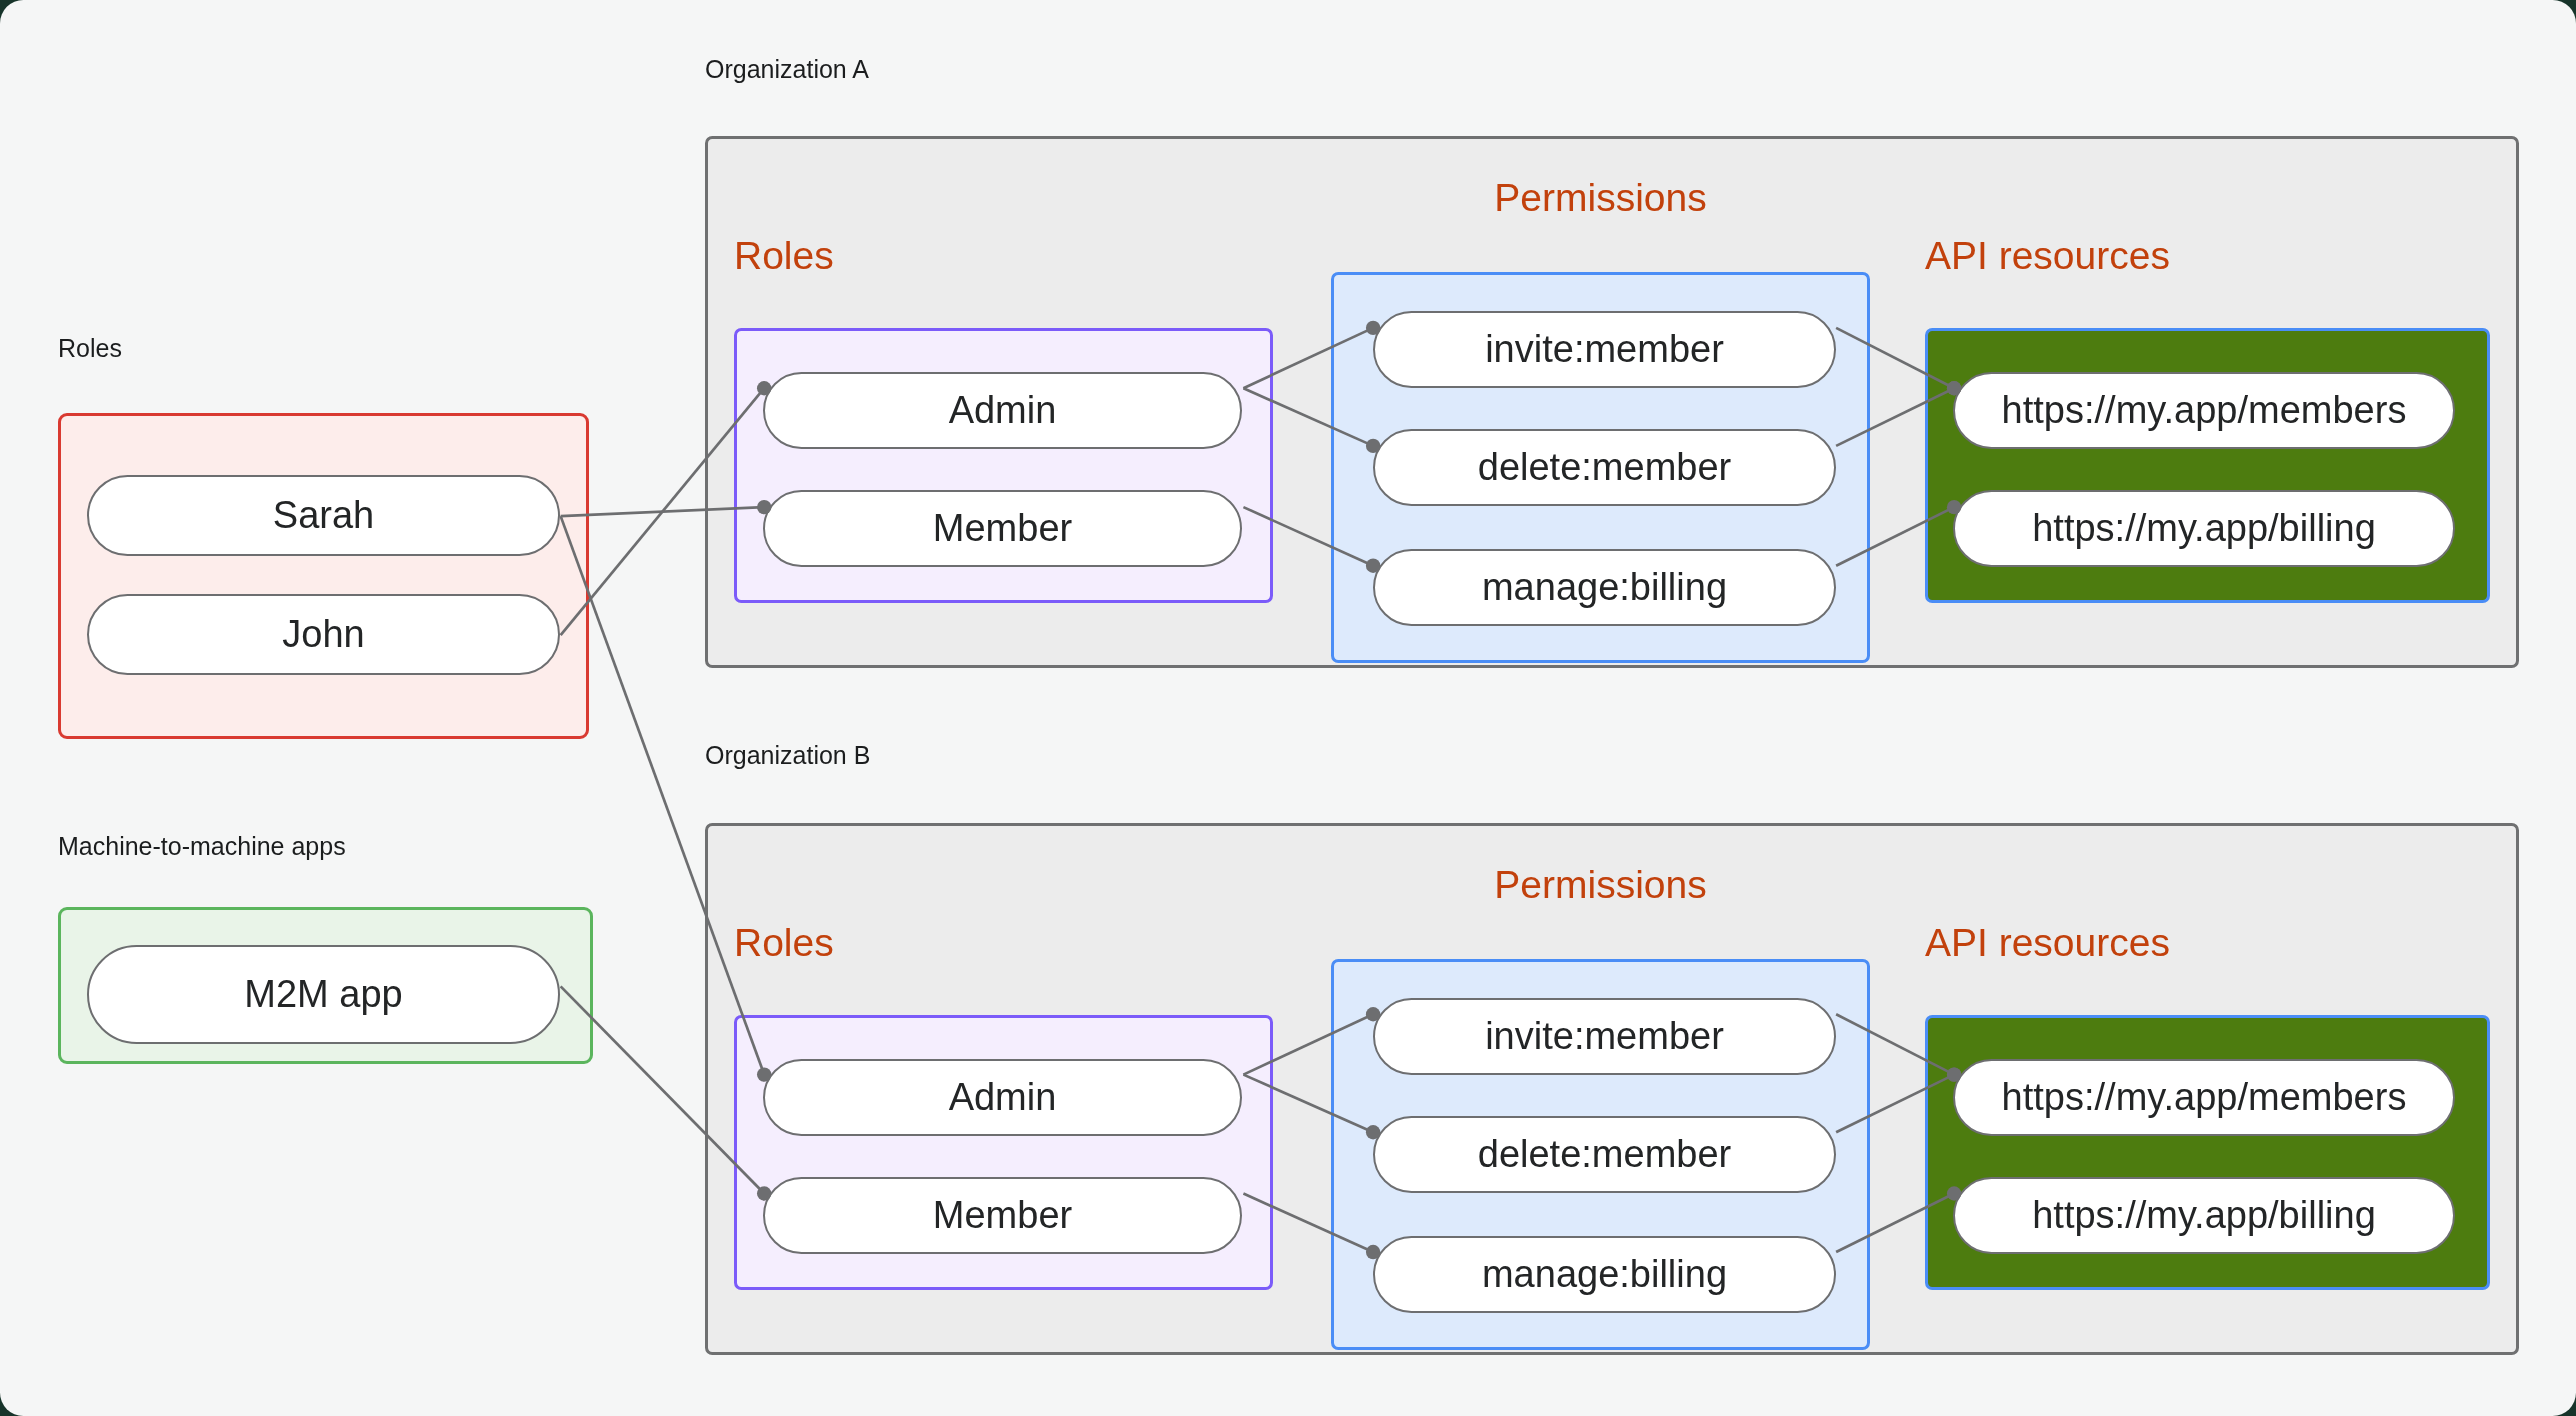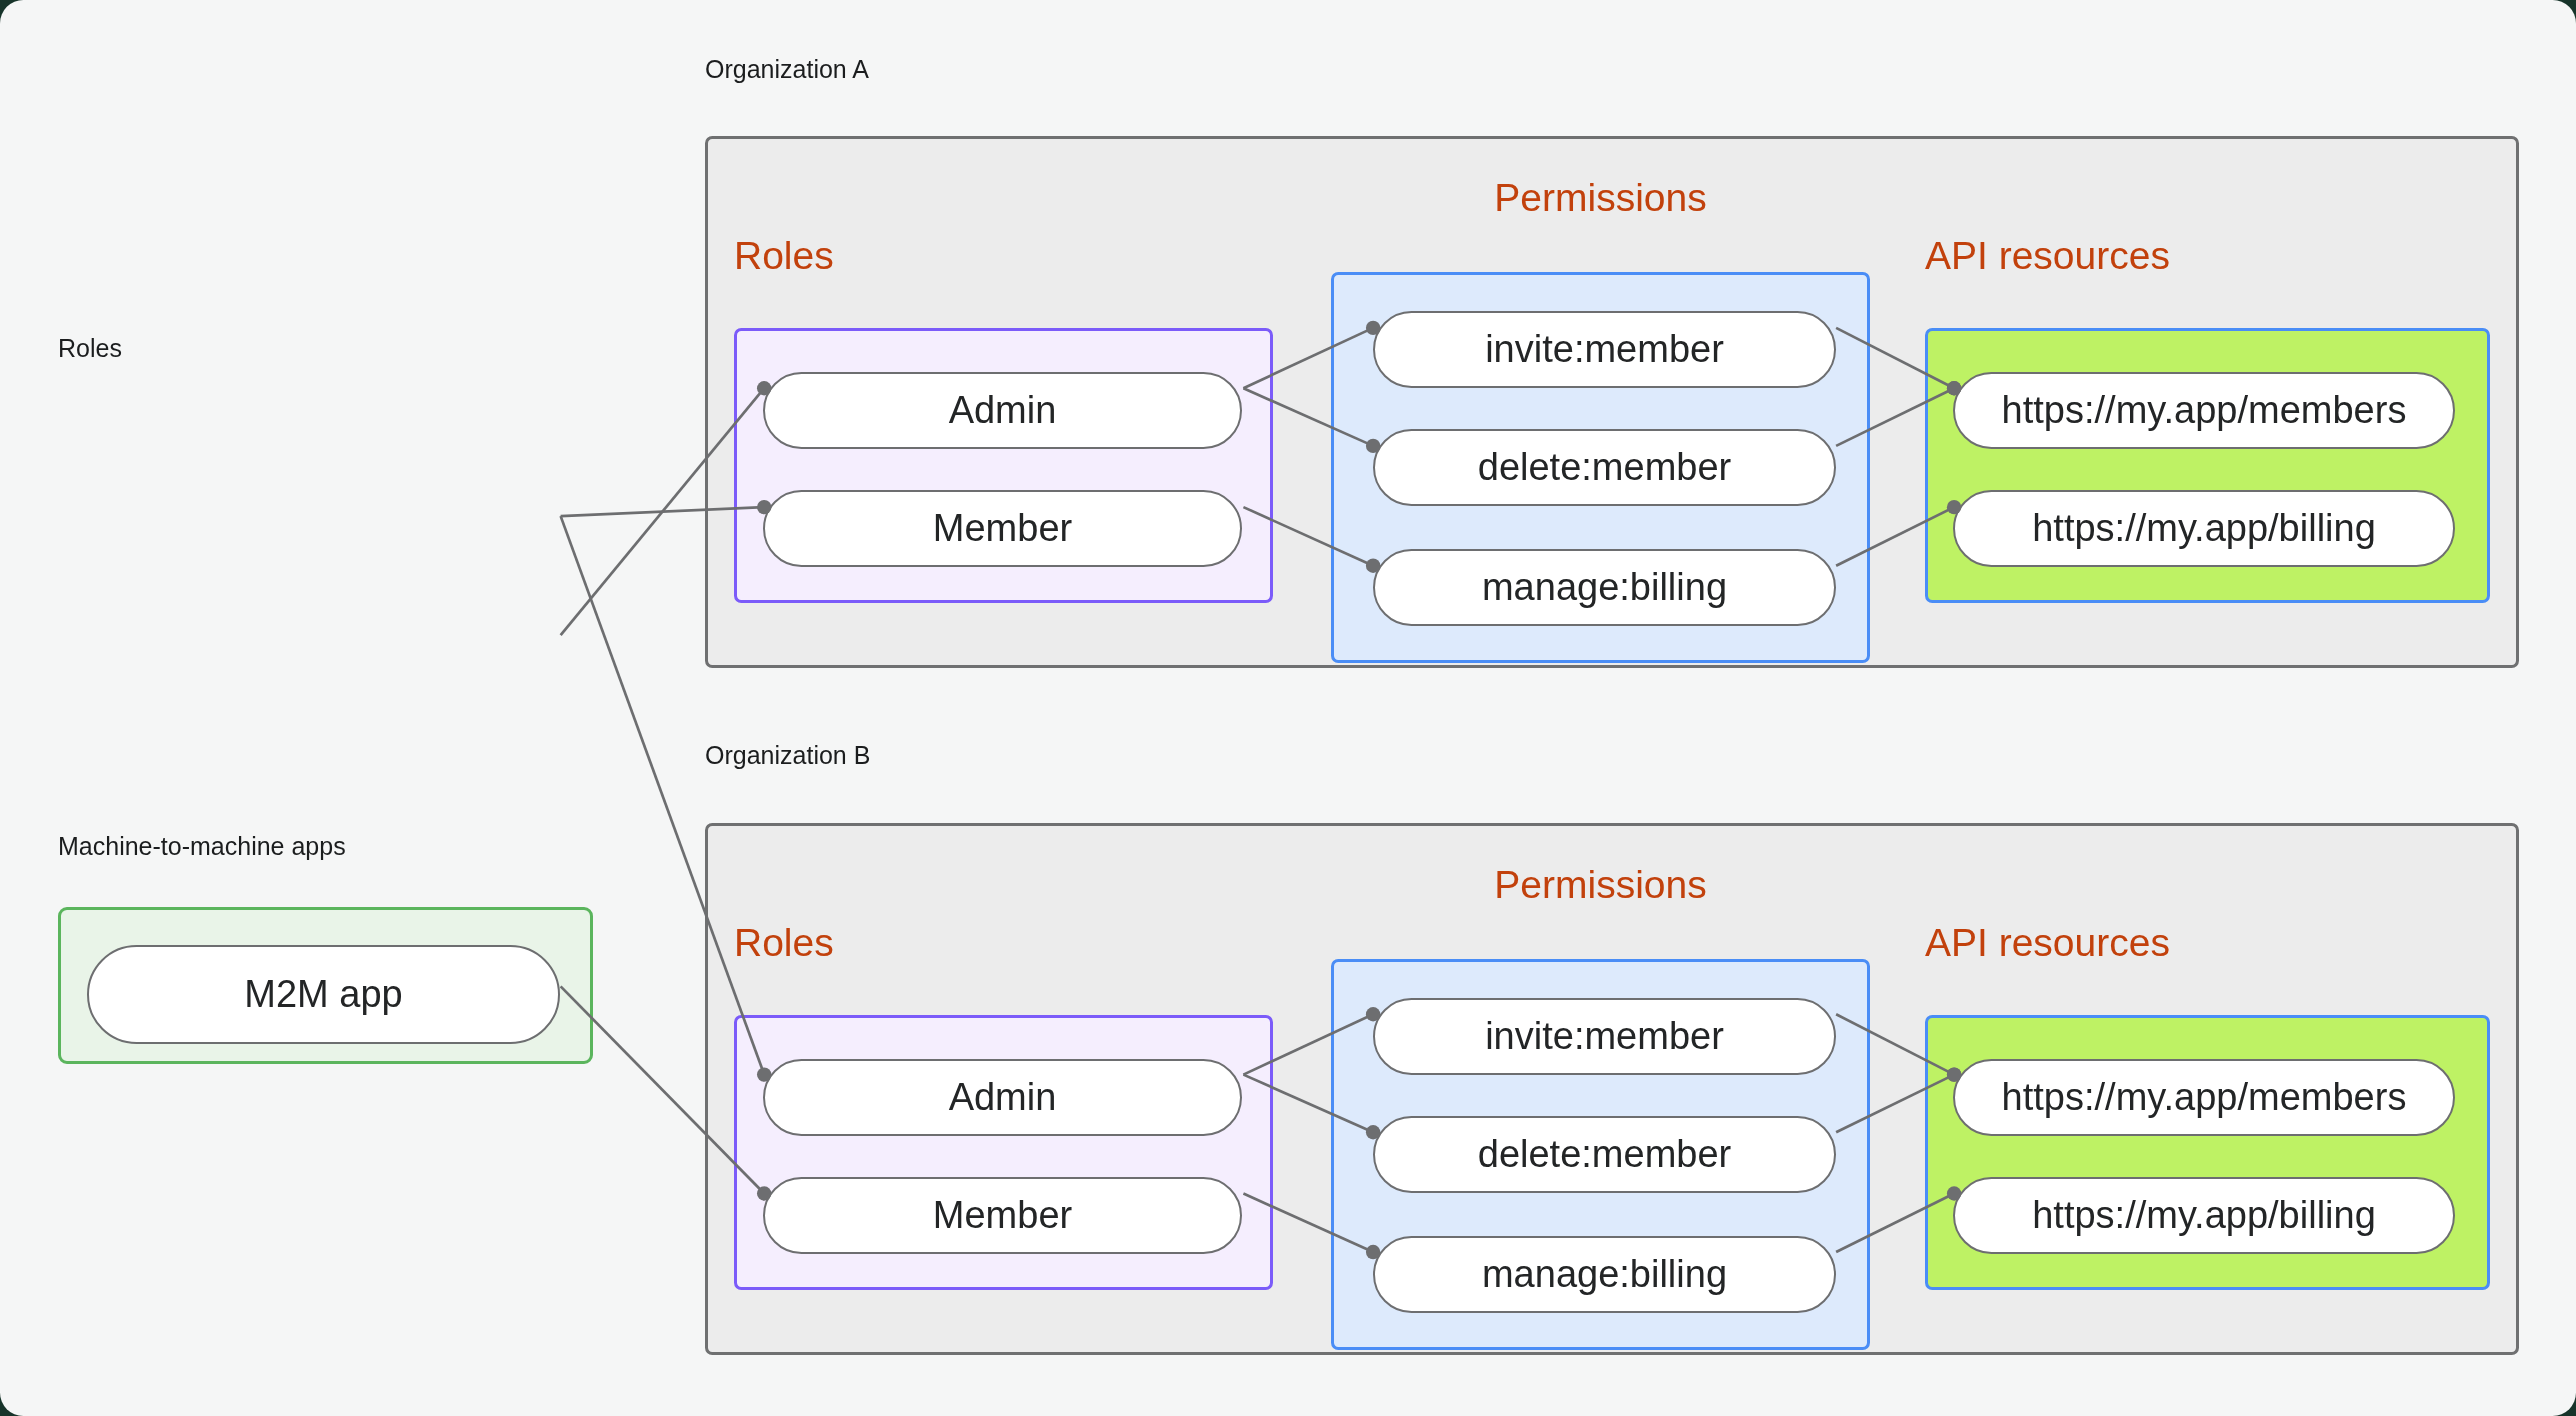--- a/index.html
+++ b/index.html
@@ -17,21 +17,21 @@
   .org-box     { position:absolute; box-sizing:border-box; left:705px; width:1814px; height:532px;
                  background:#ececec; border:3.6px solid #6f7071; border-radius:7.2px; }
   .org-a { top:136px; } .org-b { top:823px; }
   .label-users { left:58px; top:335px; }
   .label-m2m   { left:58px; top:833px; }
   .label-org-a { left:705px; top:56px; }
   .label-org-b { left:705px; top:742px; }
   .sub-box { position:absolute; box-sizing:border-box; border-radius:7.2px;margin-top:23px; }
   .roles-box { left:26px;  top:166px; width:539px; height:275px; background:#f5eefe; border:3.6px solid #7b5bf9; }
   .perms-box { left:623px; top:110px; width:539px; height:391px; background:#ddeafc; border:3.6px solid #4a8df6; }
-  .api-box   { left:1217px;top:166px; width:565px; height:275px; background:#bef264; border:3.6px solid #4a8df6; }
+  .api-box   { left:1217px;top:166px; width:565px; height:275px; background:#4d7c0f; border:3.6px solid #4a8df6; }
   .inner-label { position:absolute; font-size:39px; line-height:1.1; color:#c2410c; white-space:nowrap; }
   .roles-label { left:26px; top:96px; }
   .perms-label { left:623px; top:38px; width:539px; text-align:center; }
   .api-label   { left:1217px; top:96px; }
   .node {
     position:absolute; box-sizing:border-box; background:#ffffff;
     border:2.7px solid #6d6e70; border-radius:900px;
     display:flex; align-items:center; justify-content:center;
     font-size:38px; color:#232526; white-space:nowrap;
   }
@@ -49,20 +49,28 @@
   .api-box .node { left:25px; width:502px; height:77px; }
   .node-pos-a0 { top:41px; } .node-pos-a1 { top:159px; }
   #edges { position:absolute; left:0; top:0; z-index:5; pointer-events:none; }
 </style>
 </head>
 <body>
 
 <div class="canvas">
 
   <div class="section-label label-users">Roles</div>
+  <div class="group-box users-box">
+    <div class="node node-pos-u0">
+      <span>Sarah</span>
+    </div>
+    <div class="node node-pos-u1">
+      <span>John</span>
+    </div>
+  </div>
 
   <div class="section-label label-m2m">Machine-to-machine apps</div>
   <div class="group-box m2m-box">
     <div class="node">
       <span>M2M app</span>
     </div>
   </div>
 
   <div class="section-label label-org-a">Organization A</div>
   <div class="org-box org-a">

